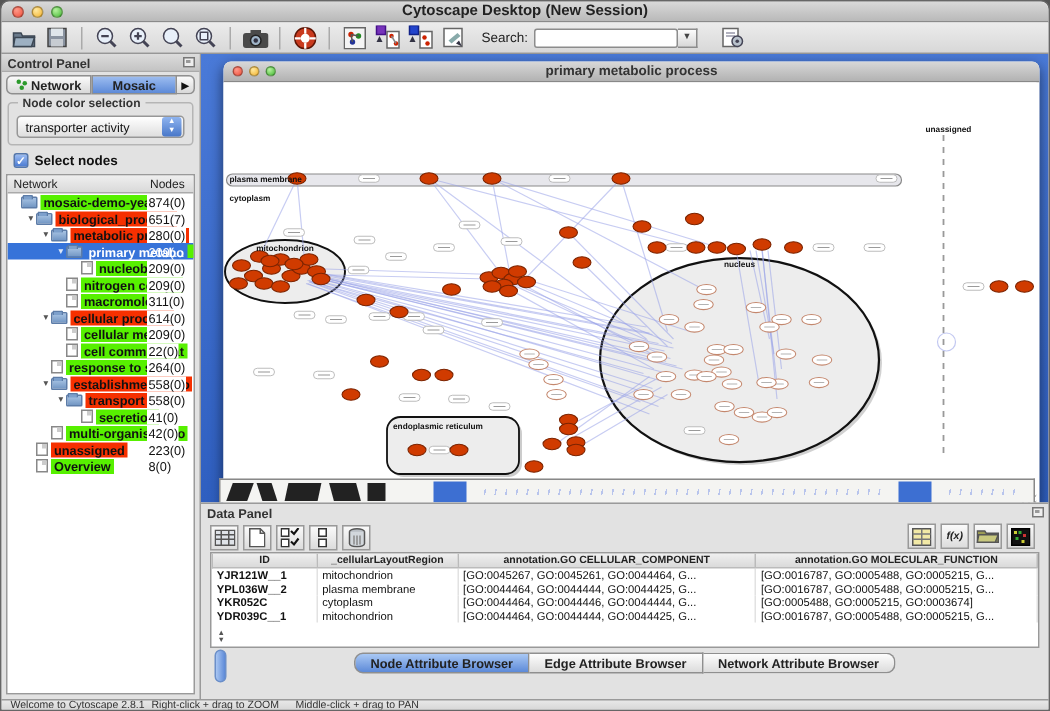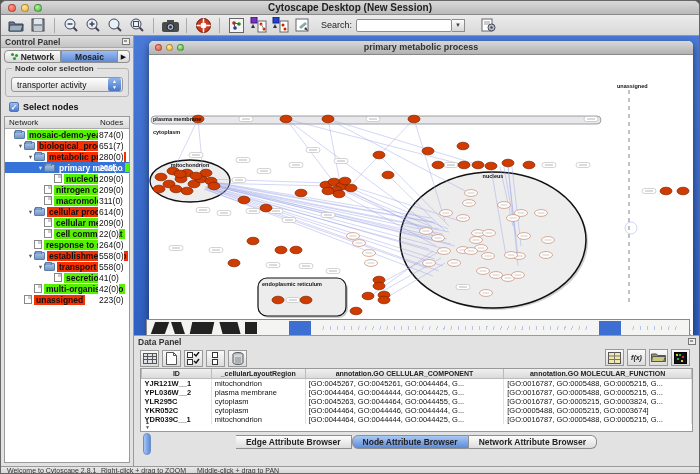--- a/index.html
+++ b/index.html
@@ -368,20 +368,26 @@
               <span class="twisty"></span>
               <span class="ticon file"></span>
               <span class="tlabel hl-green">multi-organism pro</span>
               <span class="tcount">42(0)</span>
             </div>
             <div class="trow" style="padding-left: 12px;">
               <span class="twisty"></span>
               <span class="ticon file"></span>
               <span class="tlabel hl-red">unassigned</span>
               <span class="tcount">223(0)</span>
+            </div>
+            <div class="trow" style="padding-left: 12px;">
+              <span class="twisty"></span>
+              <span class="ticon file"></span>
+              <span class="tlabel hl-green">Overview</span>
+              <span class="tcount">8(0)</span>
             </div>
           </div>
       </div>
     </div>
 
     <div class="rightcol">
       <div class="desktop">
 
         <div class="netwin">
           <div class="netwin-tb">
@@ -748,51 +754,45 @@
                     <td>[GO:0045267, GO:0045261, GO:0044464, G...</td>
                     <td>[GO:0016787, GO:0005488, GO:0005215, G...</td>
                   </tr>
                   <tr>
                     <td class="idcell">YPL036W__2</td>
                     <td>plasma membrane</td>
                     <td>[GO:0044464, GO:0044444, GO:0044425, G...</td>
                     <td>[GO:0016787, GO:0005488, GO:0005215, G...</td>
                   </tr>
                   <tr>
-                    <td class="idcell">YLR295C</td>
-                    <td>cytoplasm</td>
-                    <td>[GO:0045263, GO:0044464, GO:0044455, G...</td>
-                    <td>[GO:0016787, GO:0005215, GO:0003824, G...</td>
-                  </tr>
-                  <tr>
                     <td class="idcell">YKR052C</td>
                     <td>cytoplasm</td>
                     <td>[GO:0044464, GO:0044446, GO:0044444, G...</td>
                     <td>[GO:0005488, GO:0005215, GO:0003674]</td>
                   </tr>
                   <tr>
                     <td class="idcell">YDR039C__1</td>
                     <td>mitochondrion</td>
                     <td>[GO:0044464, GO:0044444, GO:0044425, G...</td>
                     <td>[GO:0016787, GO:0005488, GO:0005215, G...</td>
                   </tr>
                 </tbody>
             </table>
           </div>
           <div class="vscroll">
             <div class="vthumb"></div>
             <div class="varrows">▲<br>▼</div>
           </div>
         </div>
         <div class="dp-tabs">
+          <div class="dp-tab first sel">
+              <span>Node Attribute Browser</span>
+            </div>
           <div class="dp-tab">
               <span>Edge Attribute Browser</span>
-            </div>
-          <div class="dp-tab first sel">
-              <span>Node Attribute Browser</span>
             </div>
           <div class="dp-tab last">
               <span>Network Attribute Browser</span>
             </div>
         </div>
       </div>
     </div>
   </div>
 
   <div class="statusbar">

